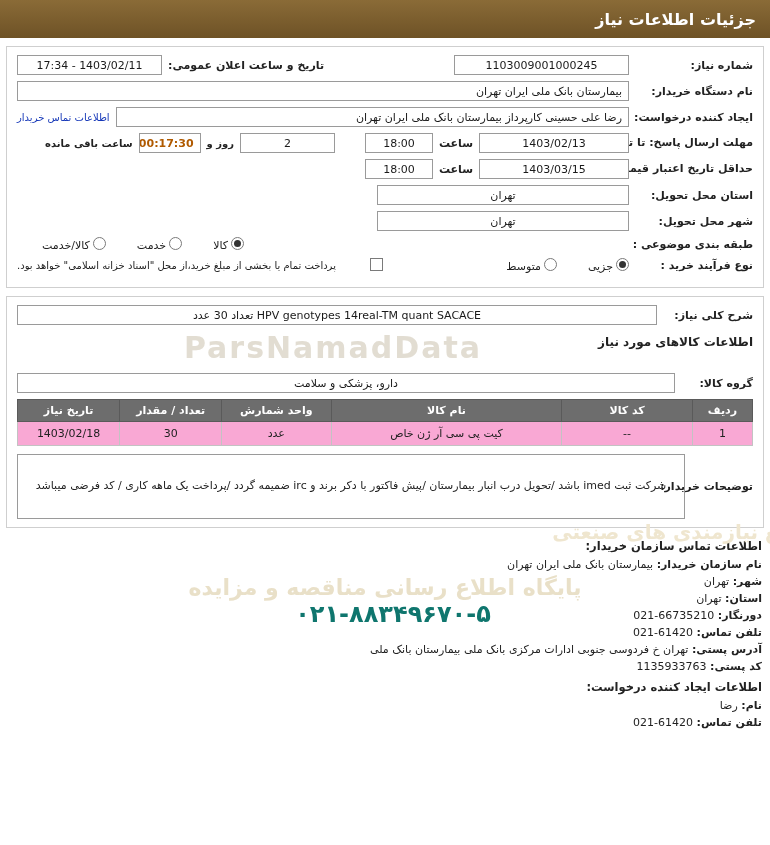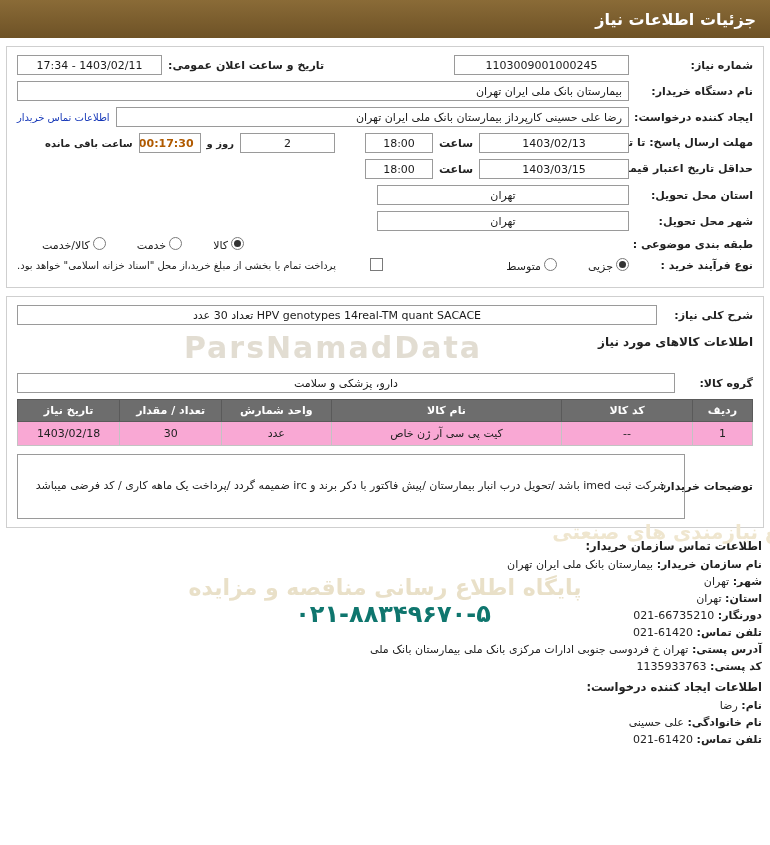--- a/index.html
+++ b/index.html
@@ -288,22 +288,18 @@
       <b>کد پستی:</b>
       <span>1135933763</span>
     </div>
 
     <div class="hdr" style="margin-top:4px">اطلاعات ایجاد کننده درخواست:</div>
     <div>
       <b>نام:</b>
       <span>رضا</span>
     </div>
     <div>
-      <b>نام خانوادگی:</b>
-      <span>علی حسینی</span>
-    </div>
-    <div>
       <b>تلفن تماس:</b>
       <span>61420-021</span>
     </div>
   </div>
 
 </div>
 
 </body></html>

